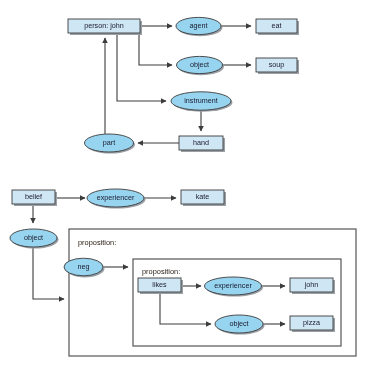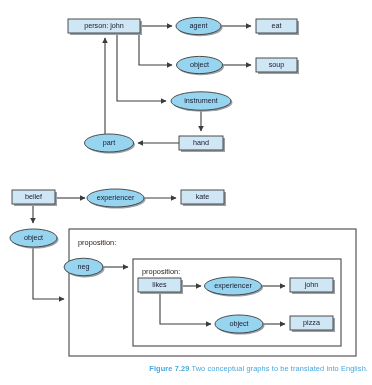--- a/index.html
+++ b/index.html
@@ -13,21 +13,20 @@
     font-family: "Liberation Sans", sans-serif;
     position: relative;
     overflow: hidden;
   }
   #figure-root {
     position: absolute;
     left: 0;
     top: 0;
     width: 372px;
     height: 385px;
-    text-align: right;
   }
   svg.graph-canvas {
     position: absolute;
     left: 0;
     top: 0;
     width: 372px;
     height: 385px;
     display: block;
   }
   .node-label {
@@ -225,18 +224,14 @@
     </g>
 
     <g>
       <rect x="292" y="318" width="43" height="14" fill="#9aa0a6"></rect>
       <rect x="290" y="316" width="43" height="14" fill="#cfe6f5" stroke="#3c3c3c" stroke-width="0.9"></rect>
       <text class="node-label" x="311.5" y="323.5">pizza</text>
     </g>
 
   </svg>
 
-  <div class="caption">
-    <span class="cap-num">Figure 7.29</span>
-    <span>Two conceptual graphs to be translated into English.</span>
-  </div>
 
 </div>
 
 </body></html>

